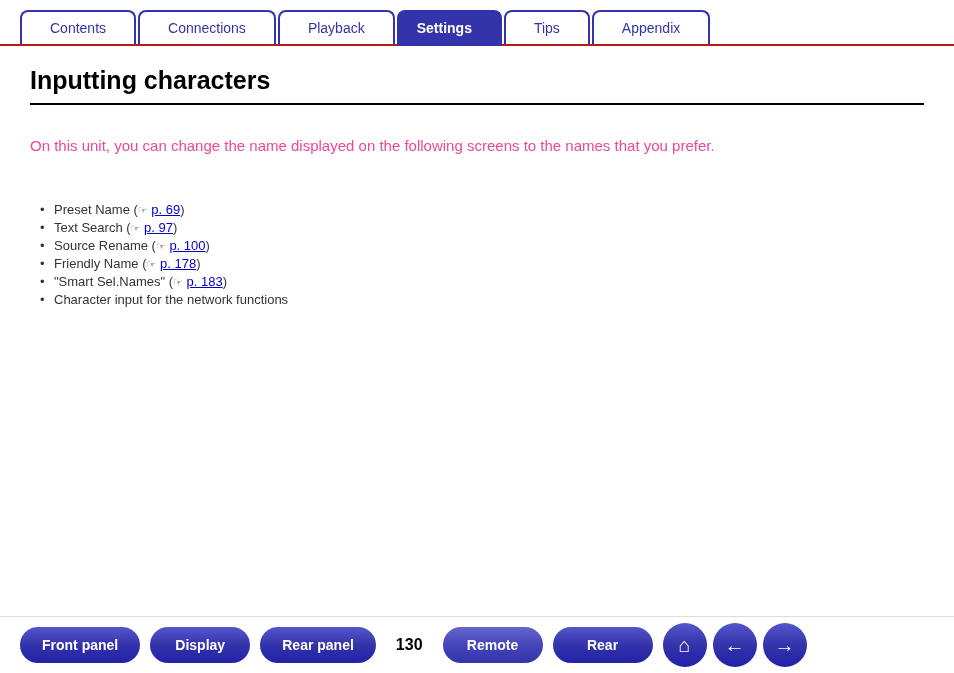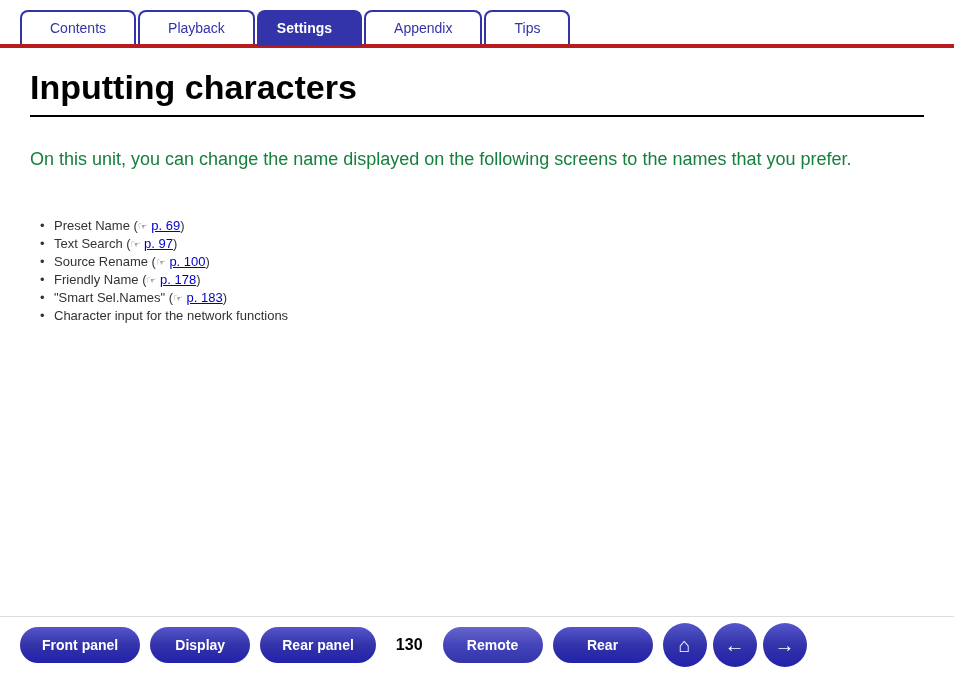--- a/index.html
+++ b/index.html
@@ -10,21 +10,21 @@
       width: 954px;
       height: 673px;
       overflow: hidden;
       position: relative;
     }
 
     
     .top-nav {
       display: flex;
       align-items: flex-end;
-      border-bottom: 4px solid #b91c1c;
+      border-bottom: 2px solid #b91c1c;
       padding: 0 20px;
       padding-top: 10px;
       gap: 2px;
     }
     .tab {
       padding: 8px 28px;
       border: 2px solid #3333aa;
       border-bottom: none;
       border-radius: 8px 8px 0 0;
       cursor: pointer;
@@ -42,30 +42,30 @@
       padding-bottom: 10px;
       margin-bottom: -2px;
       padding-left: 18px;
     }
 
     
     .content {
       padding: 20px 30px;
     }
     .page-title {
-      font-size: 34px;
+      font-size: 25px;
       font-weight: bold;
       color: #000;
       border-bottom: 2px solid #000;
       padding-bottom: 8px;
       margin-bottom: 14px;
     }
     .intro-text {
-      font-size: 18px;
-      color: #15803d;
+      font-size: 15px;
+      color: #ec4899;
       margin-bottom: 8px;
       margin-top: 32px;
     }
     .bullet-list {
       list-style: none;
       padding: 0;
       margin-left: 10px;
       margin-top: 48px;
     }
     .bullet-list li {
@@ -155,30 +155,33 @@
     }
   </style>
 </head>
 <body>
 
 <div class="top-nav">
   <div class="tab">
     <span>Contents</span>
   </div>
   <div class="tab">
+    <span>Connections</span>
+  </div>
+  <div class="tab">
     <span>Playback</span>
   </div>
   <div class="tab active">
     <span>Settings</span>
   </div>
   <div class="tab">
+    <span>Tips</span>
+  </div>
+  <div class="tab">
     <span>Appendix</span>
-  </div>
-  <div class="tab">
-    <span>Tips</span>
   </div>
 </div>
 
 <div class="content">
   <h1 class="page-title">Inputting characters</h1>
   <p class="intro-text">On this unit, you can change the name displayed on the following screens to the names that you prefer.</p>
   <ul class="bullet-list">
     <li>
       <span>Preset Name  (<span class="ref-icon">☞</span> <a href="#">p. 69</a>)</span>
     </li>

